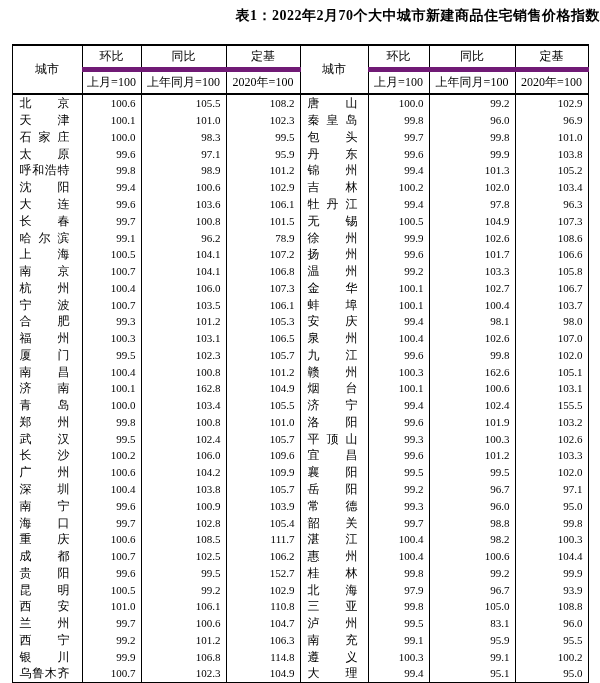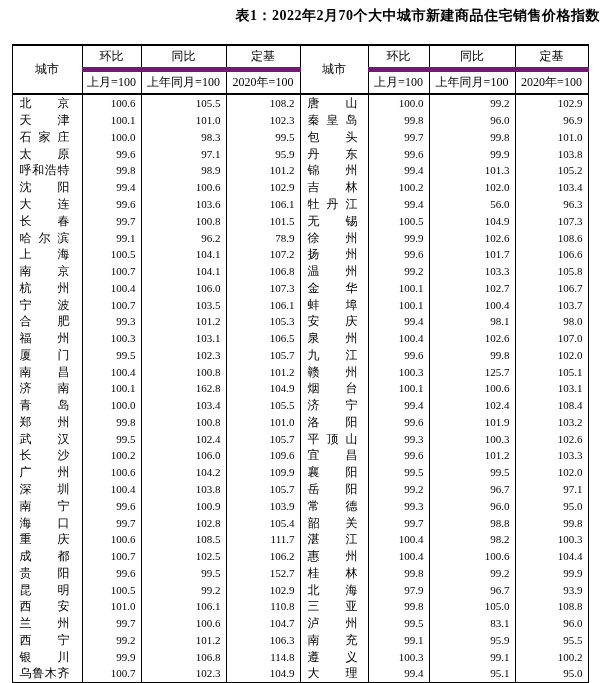--- a/index.html
+++ b/index.html
@@ -237,21 +237,21 @@
           <td class="num">103.6</td>
           <td class="num">106.1</td>
           <td class="city mid">
             <span class="cname">
               <span>牡</span>
               <span>丹</span>
               <span>江</span>
             </span>
           </td>
           <td class="num">99.4</td>
-          <td class="num">56.0</td>
+          <td class="num">97.8</td>
           <td class="num">96.3</td>
         </tr>
         <tr>
           <td class="city">
             <span class="cname">
               <span>长</span>
               <span>春</span>
             </span>
           </td>
           <td class="num">99.7</td>
@@ -438,21 +438,21 @@
           <td class="num">100.4</td>
           <td class="num">100.8</td>
           <td class="num">101.2</td>
           <td class="city mid">
             <span class="cname">
               <span>赣</span>
               <span>州</span>
             </span>
           </td>
           <td class="num">100.3</td>
-          <td class="num">125.7</td>
+          <td class="num">162.6</td>
           <td class="num">105.1</td>
         </tr>
         <tr>
           <td class="city">
             <span class="cname">
               <span>济</span>
               <span>南</span>
             </span>
           </td>
           <td class="num">100.1</td>
@@ -479,21 +479,21 @@
           <td class="num">103.4</td>
           <td class="num">105.5</td>
           <td class="city mid">
             <span class="cname">
               <span>济</span>
               <span>宁</span>
             </span>
           </td>
           <td class="num">99.4</td>
           <td class="num">102.4</td>
-          <td class="num">108.4</td>
+          <td class="num">155.5</td>
         </tr>
         <tr>
           <td class="city">
             <span class="cname">
               <span>郑</span>
               <span>州</span>
             </span>
           </td>
           <td class="num">99.8</td>
           <td class="num">100.8</td>

